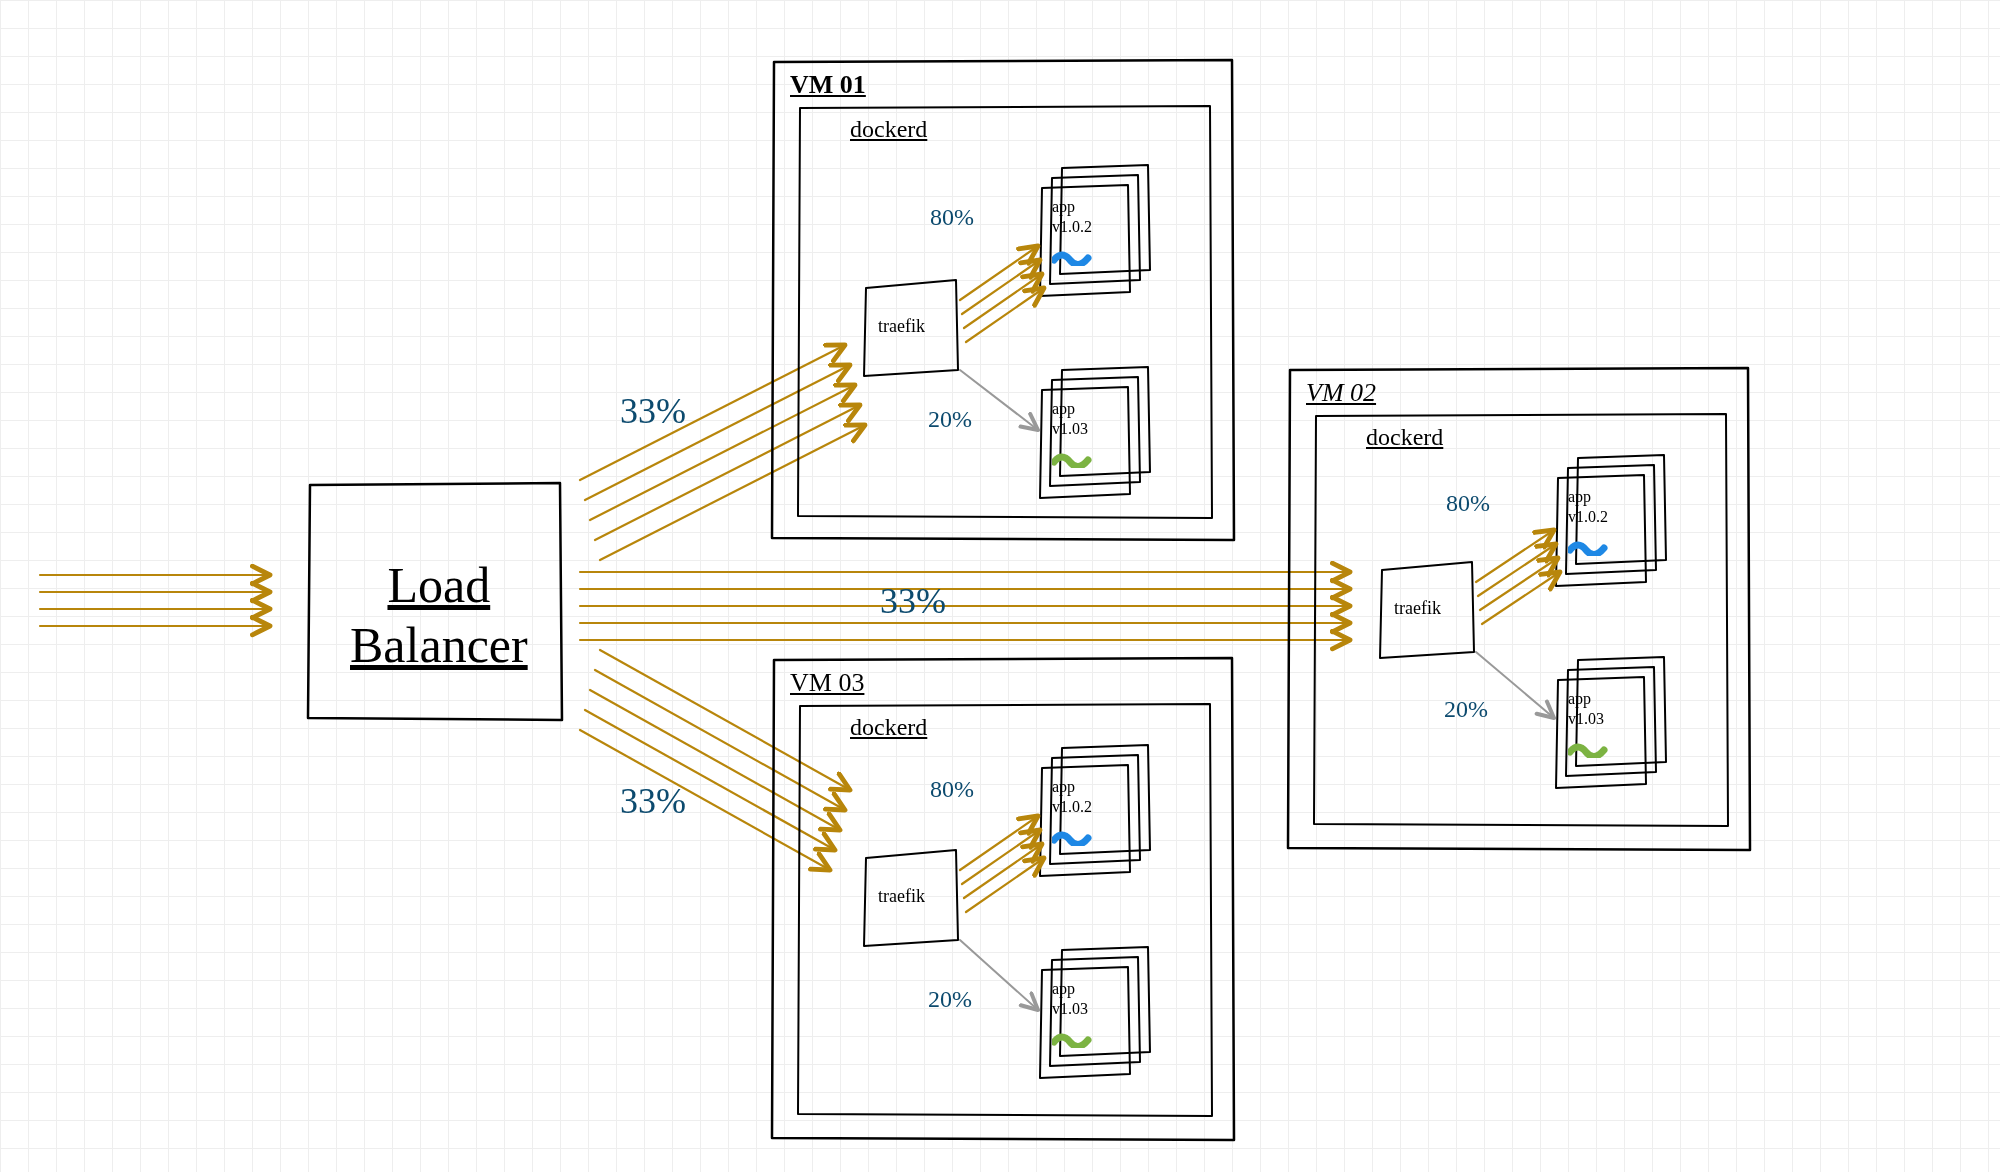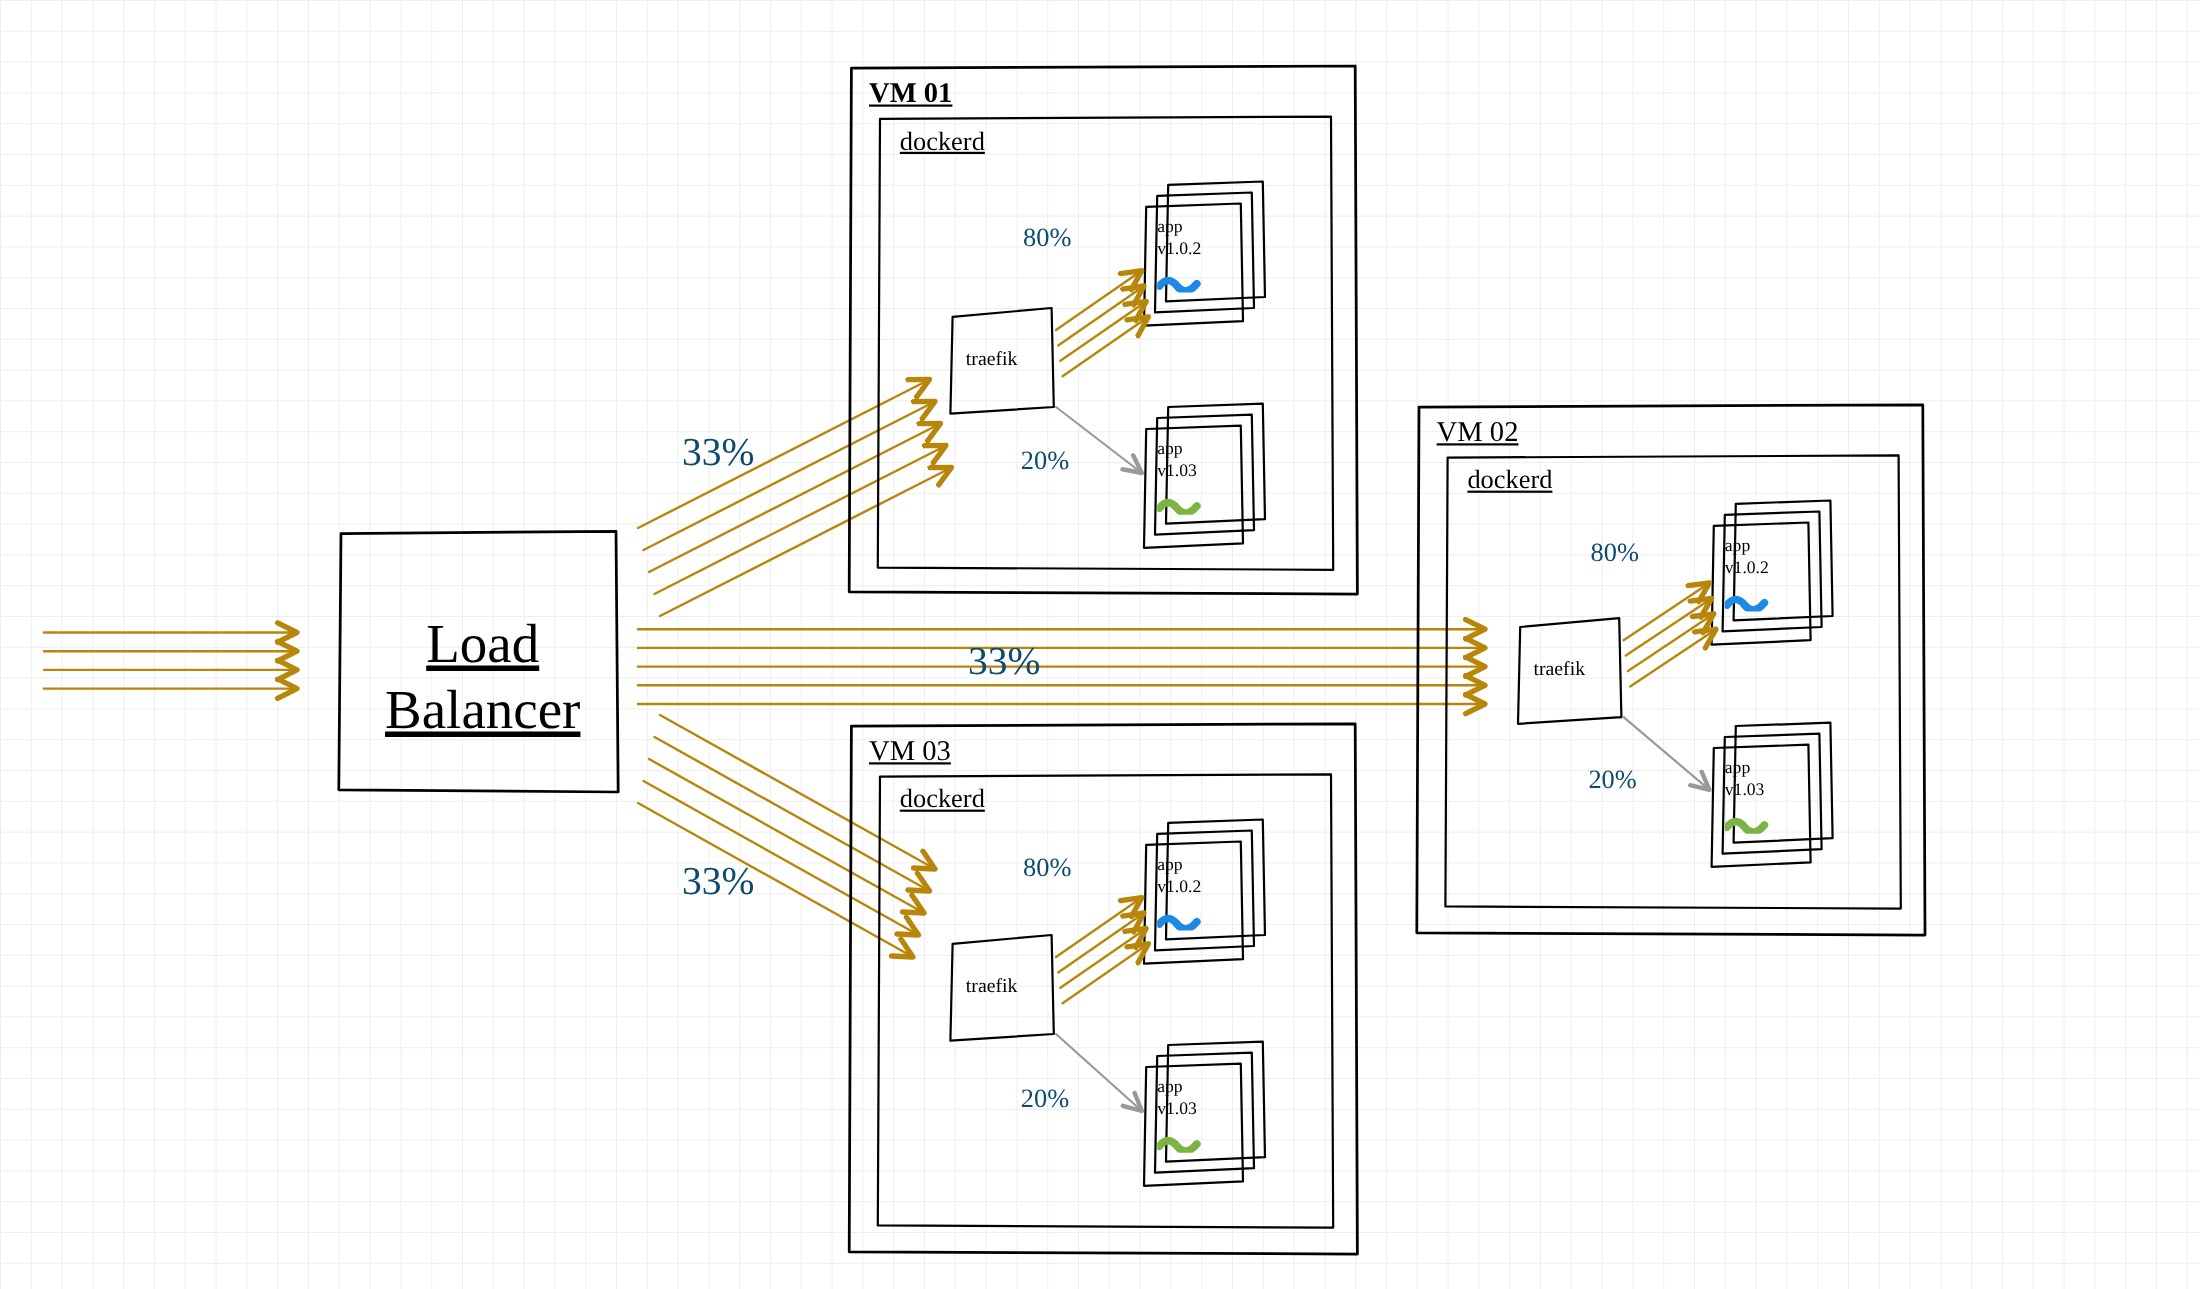--- a/index.html
+++ b/index.html
@@ -13,21 +13,21 @@
   }
   svg{position:absolute;top:0;left:0;}
   .sketch{stroke:#000;stroke-width:2.5;fill:none;stroke-linecap:round;stroke-linejoin:round;}
   .sketch-light{stroke:#000;stroke-width:2;fill:none;stroke-linecap:round;stroke-linejoin:round;}
   .arrow{stroke:#b8860b;stroke-width:2.2;fill:none;stroke-linecap:round;stroke-linejoin:round;}
   .arrow-grey{stroke:#999;stroke-width:2;fill:none;stroke-linecap:round;stroke-linejoin:round;}
   .txt{position:absolute;color:#000;white-space:nowrap;}
   .txt.big{font-size:50px;text-decoration:underline;}
   .txt.pct{font-size:36px;color:#0c4a6e;}
   .txt.vm{font-size:26px;text-decoration:underline;}
-  .txt.dockerd{font-size:24px;text-decoration:underline;}
+  .txt.dockerd{font-size:24px;text-decoration:underline;margin-left:32px;}
   .txt.traefik{font-size:18px;}
   .txt.app{font-size:16px;line-height:1.1;}
   .txt.inner-pct{font-size:24px;color:#0c4a6e;}
   .logo-blue{position:absolute;width:40px;height:18px;}
   .logo-green{position:absolute;width:40px;height:18px;}
 </style>
 </head>
 <body>
 
 <svg width="2000" height="1172">
@@ -145,21 +145,21 @@
 <div class="txt vm" style="left:790px;top:70px;font-weight:bold;">VM 01</div>
 <div class="txt dockerd" style="left:818px;top:116px;">dockerd</div>
 <div class="txt traefik" style="left:878px;top:316px;">traefik</div>
 <div class="txt inner-pct" style="left:930px;top:204px;">80%</div>
 <div class="txt inner-pct" style="left:928px;top:406px;">20%</div>
 <div class="txt app" style="left:1052px;top:198px;">app</div>
 <div class="txt app" style="left:1052px;top:218px;">v1.0.2</div>
 <div class="txt app" style="left:1052px;top:400px;">app</div>
 <div class="txt app" style="left:1052px;top:420px;">v1.03</div>
 
-<div class="txt vm" style="left:1306px;top:378px;">VM 02</div>
+<div class="txt vm" style="left:1306px;top:378px;font-style:italic;">VM 02</div>
 <div class="txt dockerd" style="left:1334px;top:424px;">dockerd</div>
 <div class="txt traefik" style="left:1394px;top:598px;">traefik</div>
 <div class="txt inner-pct" style="left:1446px;top:490px;">80%</div>
 <div class="txt inner-pct" style="left:1444px;top:696px;">20%</div>
 <div class="txt app" style="left:1568px;top:488px;">app</div>
 <div class="txt app" style="left:1568px;top:508px;">v1.0.2</div>
 <div class="txt app" style="left:1568px;top:690px;">app</div>
 <div class="txt app" style="left:1568px;top:710px;">v1.03</div>
 
 <div class="txt vm" style="left:790px;top:668px;">VM 03</div>

